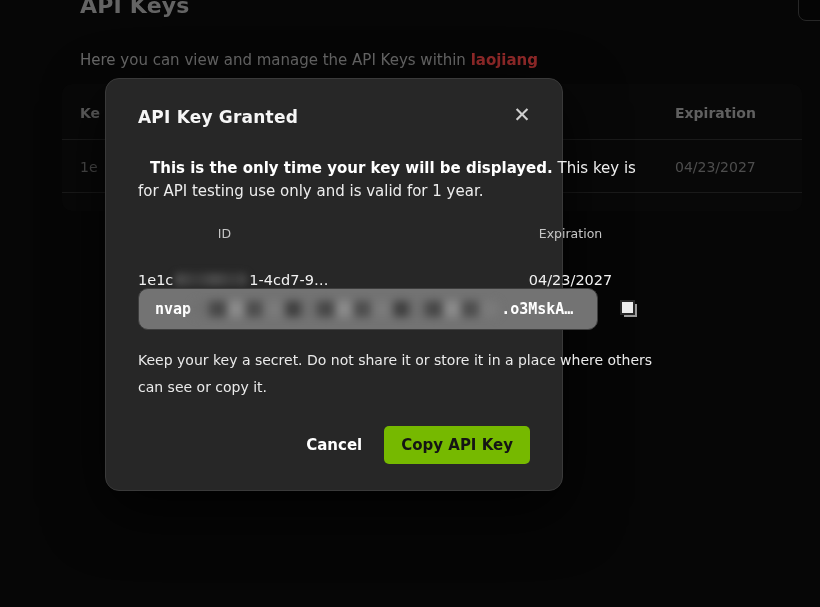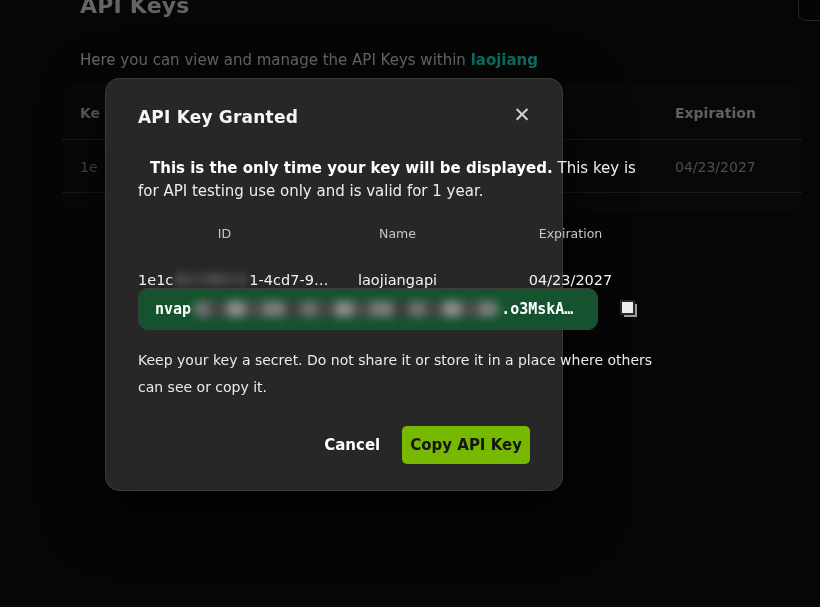--- a/index.html
+++ b/index.html
@@ -12,21 +12,21 @@
   }
   
   .bg-title {
     position:absolute; left:80px; top:-7px;
     font-size:22px; font-weight:bold; color:#a2a2a2; letter-spacing:.2px;
   }
   .bg-subtitle {
     position:absolute; left:80px; top:51px;
     font-size:15px; color:#a8a8a8;
   }
-  .bg-subtitle b { color:#14b8a6; }
+  .bg-subtitle b { color:#ef4444; }
   .table-card {
     position:absolute; left:62px; top:84px; width:740px; height:127px;
     background:#0e0e0e; border-radius:10px;
   }
   .table-card .th {
     position:absolute; top:21px; font-size:14px; font-weight:bold; color:#9c9c9c;
   }
   .table-card .td {
     position:absolute; top:75px; font-size:14px; color:#7d7d7d;text-align:center;
   }
@@ -73,21 +73,21 @@
     filter: blur(3.5px);
   }
   .id-blur {
     width:72px; height:13px; margin:0 2px 3px 2px;
     background: linear-gradient(90deg,#4c4c4c,#373737 30%,#4a4a4a 55%,#383838 80%,#454545);
   }
   .key-row {
     position:absolute; left:32px; top:209px; display:flex; align-items:center;
   }
   .key-field {
-    width:460px; height:42px; background:#14532d;
+    width:460px; height:42px; background:#737373;
     border:1px solid #3e3e3e; border-radius:10px;
     display:flex; align-items:center; padding-left:16px;
     font-family:"DejaVu Sans Mono", monospace; font-weight:bold;
     font-size:15px; color:#ffffff; white-space:nowrap; overflow:hidden;
   }
   .key-blur {
     width:306px; height:16px; margin:0 2px; filter: blur(4.5px); border-radius:8px;
     background: repeating-linear-gradient(90deg,
       #6f6f6f 0 16px,#474747 16px 34px,#8b8b8b 34px 52px,
       #4d4d4d 52px 70px,#7a7a7a 70px 92px,#3f3f3f 92px 108px);
@@ -113,21 +113,21 @@
     display:flex; align-items:center; gap:22px;
   }
   .btn-cancel {
     background:none; border:none; cursor:pointer;
     font-size:15px; font-weight:bold; color:#ffffff;
     font-family:"DejaVu Sans", sans-serif;
     margin-left:47px;
   }
   .btn-copy {
     border:none; cursor:pointer; border-radius:5px;
-    padding:10px 8px; font-size:15px; font-weight:bold; color:#141414;
+    padding:10px 17px; font-size:15px; font-weight:bold; color:#141414;
     font-family:"DejaVu Sans", sans-serif;
   }
 </style>
 </head>
 <body>
 
 <h1 class="bg-title">API Keys</h1>
 <p class="bg-subtitle"><span>Here you can view and manage the API Keys within </span><b>laojiang</b></p>
 
 <div class="table-card">
@@ -151,22 +151,20 @@
     <b>This is the only time your key will be displayed.</b>
     <span>This key is for API testing use only and is valid for 1 year.</span>
   </p>
 
   <div class="meta-row">
     <div class="meta">
       <div class="meta-label">ID</div>
       <div class="meta-value"><span>1e1c</span><span class="blur id-blur"></span><span>1-4cd7-9…</span></div>
     </div>
     <div class="meta">
-      <div class="meta-label">Name</div>
-      <div class="meta-value">laojiangapi</div>
     </div>
     <div class="meta">
       <div class="meta-label">Expiration</div>
       <div class="meta-value">04/23/2027</div>
     </div>
   </div>
 
   <div class="key-row">
     <div class="key-field">
         <span>nvap</span>

